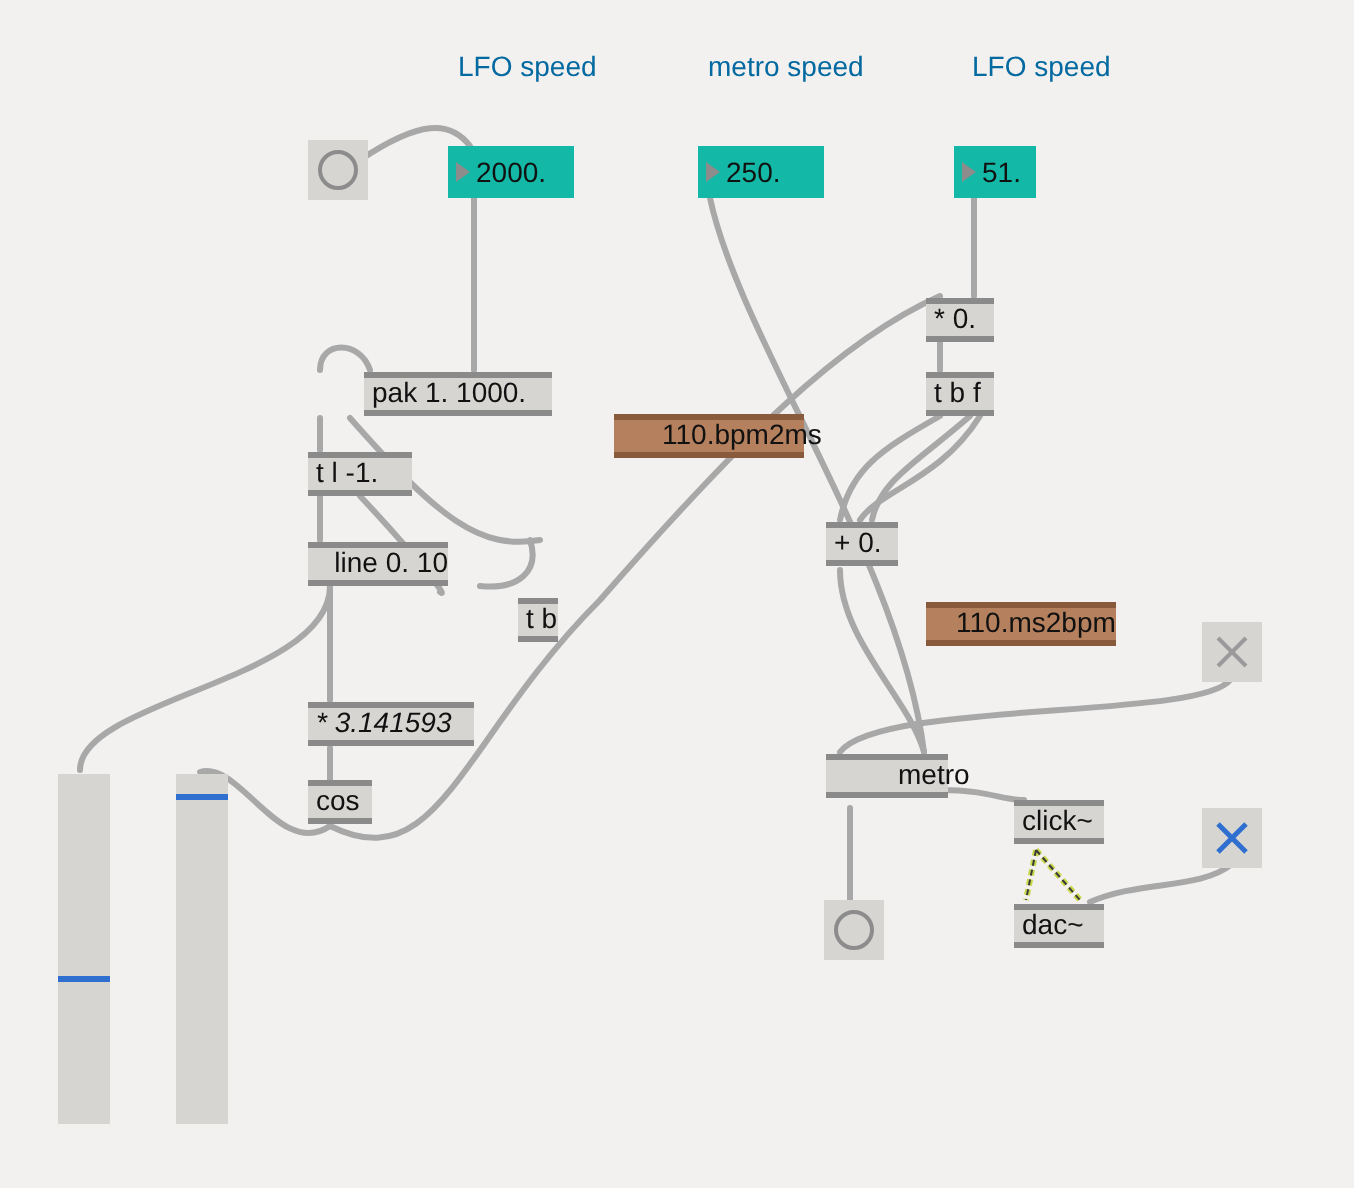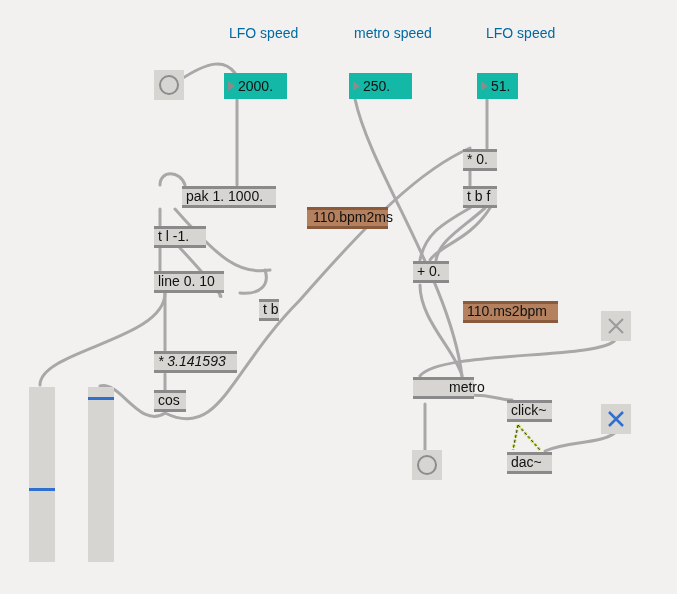--- a/index.html
+++ b/index.html
@@ -62,27 +62,27 @@
 <div class="btn" style="left:154px;top:70px;">
     <div class="ring"></div>
   </div>
 
 <div class="num" style="left:224px;top:73px;width:63px;"><span class="tri"></span><span>2000.</span></div>
 <div class="num" style="left:349px;top:73px;width:63px;"><span class="tri"></span><span>250.</span></div>
 <div class="num" style="left:477px;top:73px;width:41px;"><span class="tri"></span><span>51.</span></div>
 
 <div class="obj bar" style="left:154px;top:186px;width:94px;margin-left:28px;">pak 1. 1000.</div>
 <div class="obj bar" style="left:154px;top:226px;width:52px;">t l -1.</div>
-<div class="obj bar" style="left:154px;top:271px;width:70px;">line 0. 10</div>
+<div class="obj bar" style="left:154px;top:271px;width:70px;text-align:right;">line 0. 10</div>
 <div class="obj bar" style="left:259px;top:271px;width:20px;margin-top:28px;">t b</div>
 <div class="obj bar" style="left:154px;top:351px;width:83px;font-style:italic;">* 3.141593</div>
 <div class="obj bar" style="left:154px;top:390px;width:32px;">cos</div>
 
-<div class="obj msg bar" style="left:307px;top:207px;width:81px;padding-left:6px;">110.bpm2ms</div>
-<div class="obj msg bar" style="left:463px;top:301px;width:95px;padding-left:4px;">110.ms2bpm</div>
+<div class="obj msg bar" style="left:307px;top:207px;width:95px;padding-left:24px;">110.bpm2ms</div>
+<div class="obj msg bar" style="left:463px;top:301px;width:95px;padding-left:15px;">110.ms2bpm</div>
 
 <div class="obj bar" style="left:463px;top:149px;width:34px;">* 0.</div>
 <div class="obj bar" style="left:463px;top:186px;width:34px;">t b f</div>
 <div class="obj bar" style="left:413px;top:261px;width:36px;">+ 0.</div>
 <div class="obj bar" style="left:413px;top:377px;width:61px;padding-left:36px;">metro</div>
 <div class="obj bar" style="left:507px;top:400px;width:45px;">click~</div>
 <div class="obj bar" style="left:507px;top:452px;width:45px;">dac~</div>
 
 <div class="tog" style="left:601px;top:311px;">
   <svg width="30" height="30">

